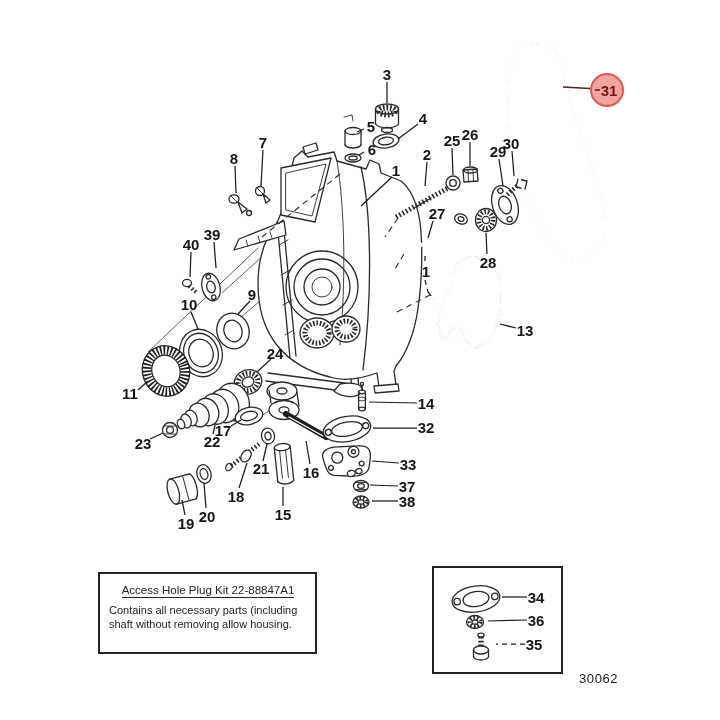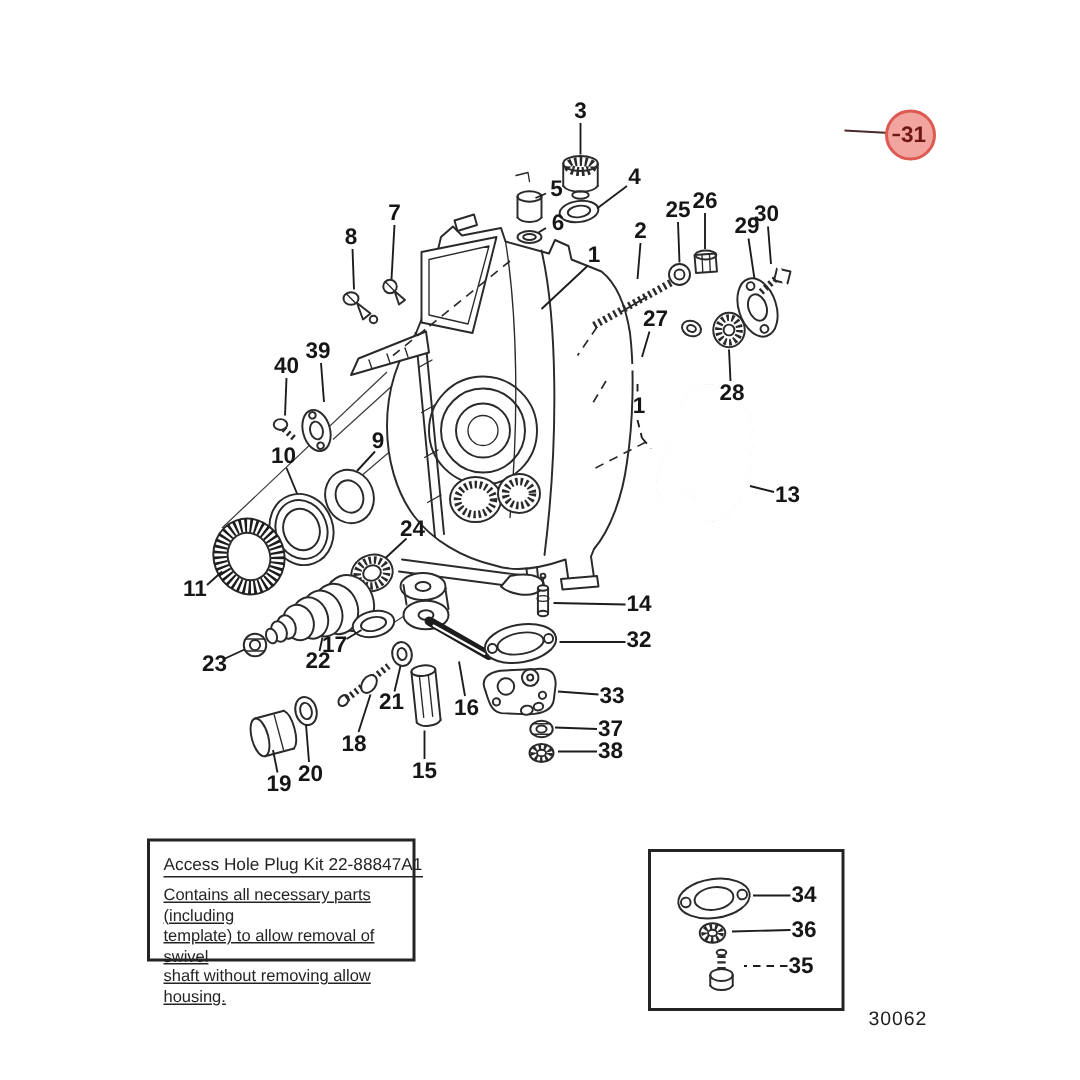--- a/index.html
+++ b/index.html
@@ -14,25 +14,25 @@
   .dashline{stroke:#2a2a2a;stroke-width:1.1;fill:none;stroke-dasharray:6 4.5;}
   .thread{stroke:#2a2a2a;fill:none;stroke-dasharray:1.6 2.2;}
   .knurl{stroke:#2a2a2a;fill:none;stroke-dasharray:1.6 1.8;}
   .dark{stroke:#1c1c1c;}
   
   .callout-num{font:bold 15px "Liberation Sans",sans-serif;fill:#161616;
                text-anchor:middle;dominant-baseline:central;cursor:pointer;}
   .leader{stroke:#1c1c1c;stroke-width:1.25;fill:none;}
   .leader.dashed{stroke-dasharray:5 4;}
   
-  .note-box{position:absolute;left:98px;top:559px;width:179px;height:82px;border:2px solid #242424;
+  .note-box{position:absolute;left:98px;top:572px;width:219px;height:82px;border:2px solid #242424;
             background:#fff;box-sizing:border-box;padding:10px 8px 0 9px;color:#242424;}
   .nb-title{text-align:center;font-size:11.5px;margin-bottom:8px;white-space:nowrap;}
   .nb-title span{border-bottom:1.2px solid #242424;padding-bottom:1px;}
-  .nb-line{font-size:11px;line-height:13.5px;text-decoration:underline;}
+  .nb-line{font-size:11px;line-height:13.5px;}
   .fig-num{position:absolute;left:579px;top:671px;font-size:13px;font-weight:normal;
            letter-spacing:.6px;color:#1c1c1c;}
 </style>
 </head>
 <body>
 
 <div class="stage">
 
 <svg width="720" height="720" viewBox="0 0 720 720">
 
@@ -423,19 +423,18 @@
         <line x1="595" y1="90" x2="600" y2="90" stroke="#6E1712" stroke-width="1.6"></line>
         <text x="609" y="90" class="callout-num" fill="#6E1712" style="fill: rgb(110, 23, 18);">31</text>
       </g>
 </svg>
 
 <div class="note-box">
   <div class="nb-title">
     <span>Access Hole Plug Kit 22-88847A1</span>
   </div>
   <div class="nb-line">Contains all necessary parts (including</div>
-  <div class="nb-line">template) to allow removal of swivel</div>
   <div class="nb-line">shaft without removing allow housing.</div>
 </div>
 
 <div class="fig-num">30062</div>
 
 </div>
 
 </body></html>

